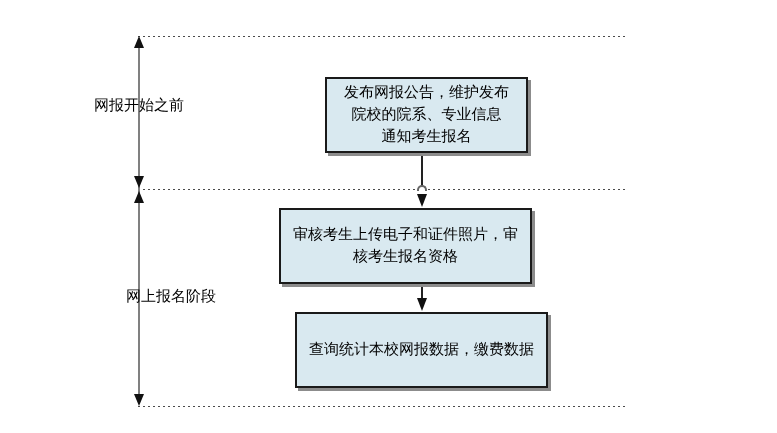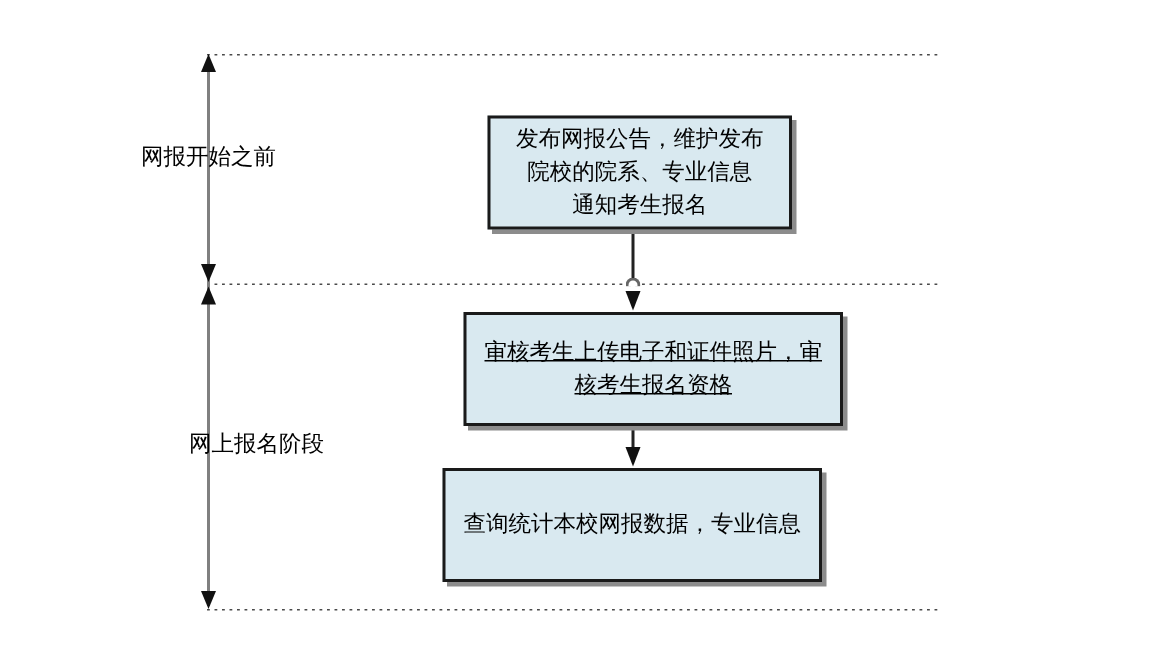--- a/index.html
+++ b/index.html
@@ -84,21 +84,21 @@
     align-items: center;
     justify-content: center;
     text-align: center;
     font-size: 15px;
     line-height: 1.45;
     color: #000000;
     white-space: pre-line;
     z-index: 2;
   }
   .flowbox.b1 { left: 325px; top: 77px;  width: 203px; height: 76px; }
-  .flowbox.b2 { left: 309px; top: 208px; width: 253px; height: 76px; text-decoration: underline; }
+  .flowbox.b2 { left: 279px; top: 208px; width: 253px; height: 76px; }
   .flowbox.b3 { left: 295px; top: 312px; width: 253px; height: 76px; }
 
   
   .conn-line {
     position: absolute;
     width: 2px;
     background: #222222;
     z-index: 1;
   }
   .conn1-line { left: 421px; top: 153px; height: 33px; }
@@ -144,21 +144,21 @@
   <div class="tri down axis-arrow-bottom"></div>
 
   <div class="phase-label p1">网报开始之前</div>
   <div class="phase-label p2">网上报名阶段</div>
 
   <div class="flowbox b1">发布网报公告，维护发布
 院校的院系、专业信息
 通知考生报名</div>
   <div class="flowbox b2">审核考生上传电子和证件照片，审
 核考生报名资格</div>
-  <div class="flowbox b3">查询统计本校网报数据，专业信息</div>
+  <div class="flowbox b3">查询统计本校网报数据，缴费数据</div>
 
   <div class="conn-line conn1-line"></div>
   <div class="line-hop"></div>
   <div class="conn-head conn1-head"></div>
 
   <div class="conn-line conn2-line"></div>
   <div class="conn-head conn2-head"></div>
 
 </div>
 

